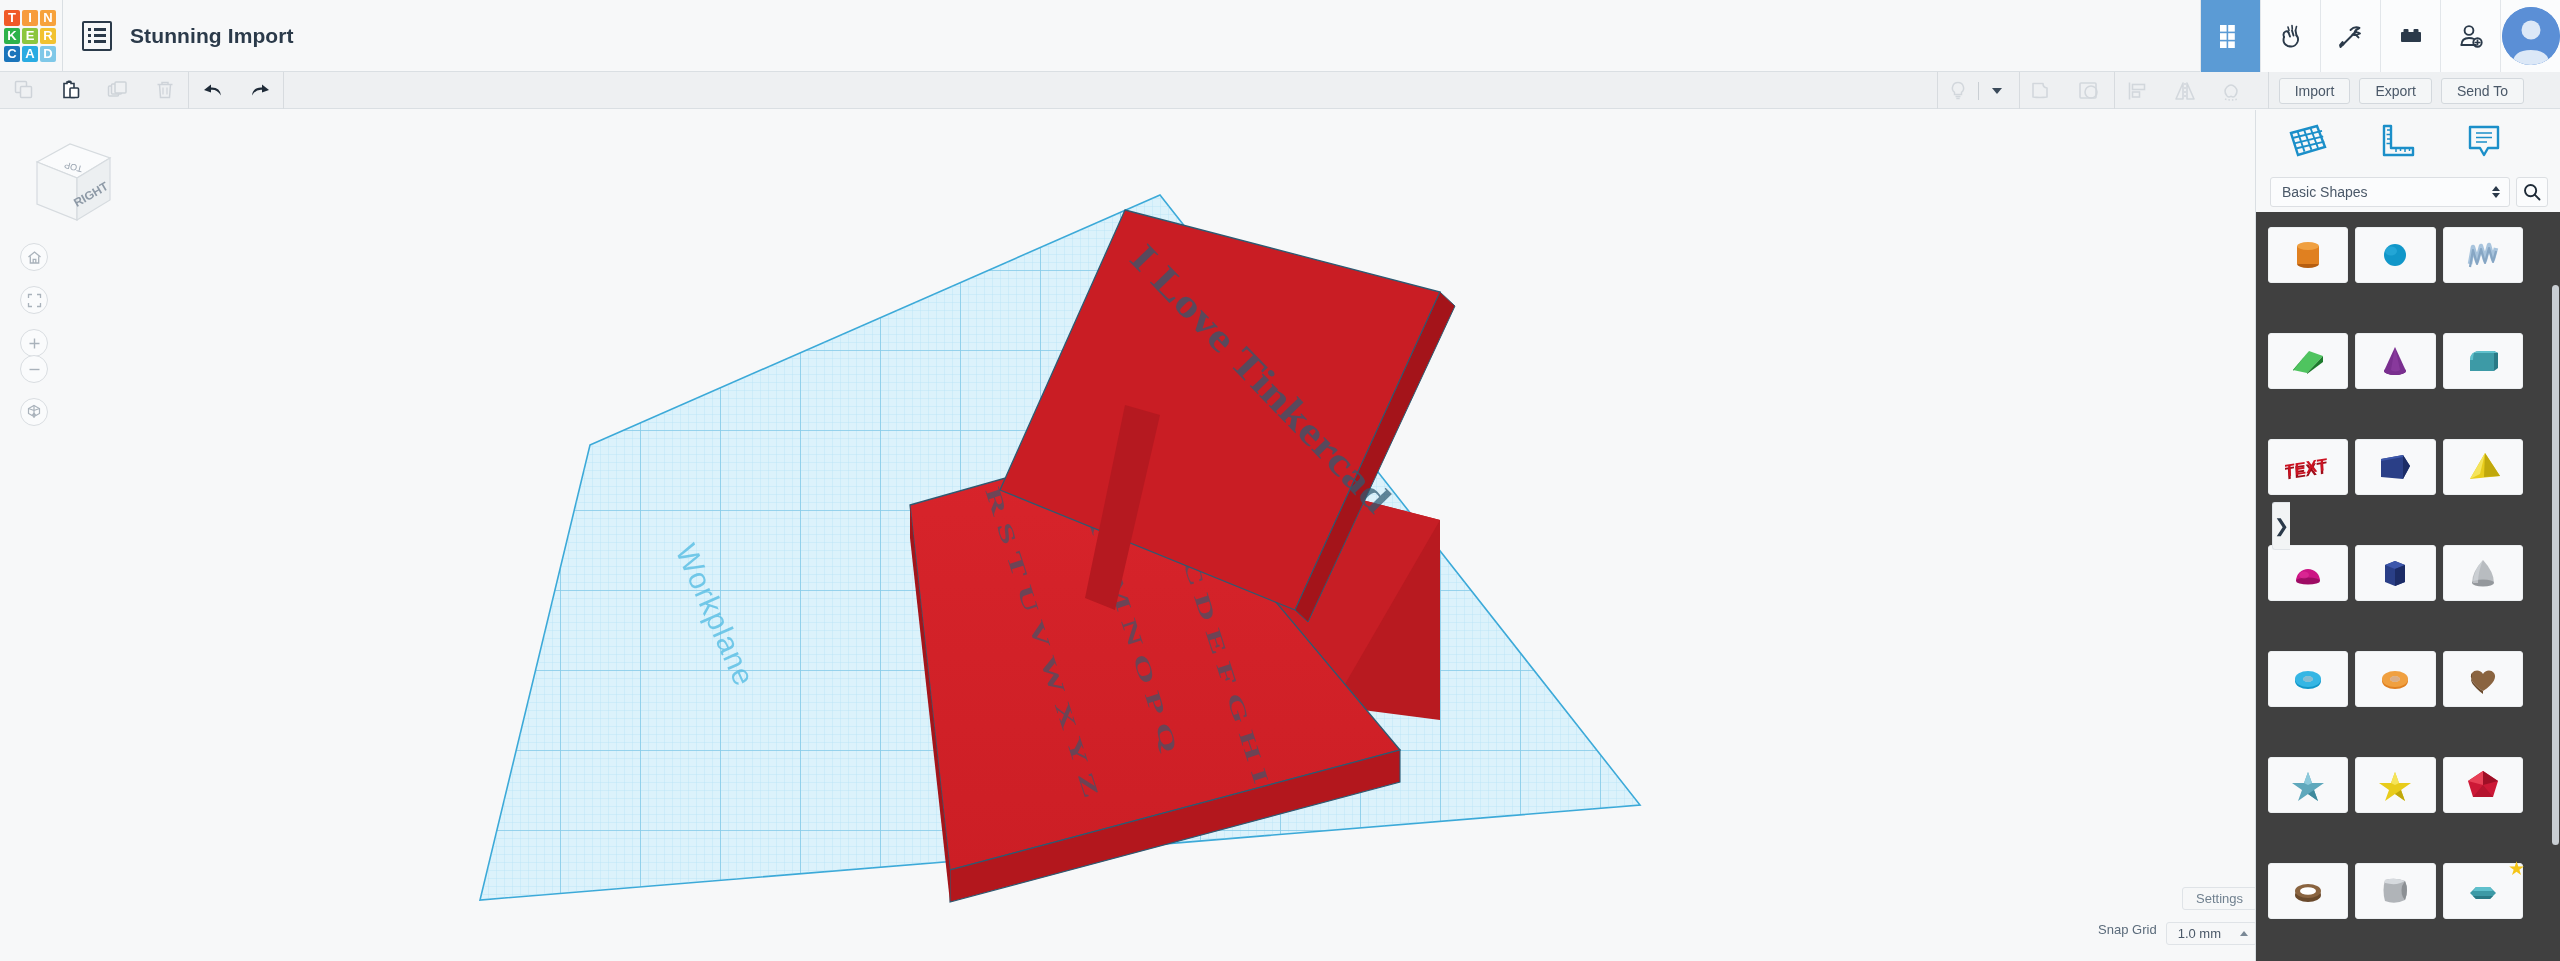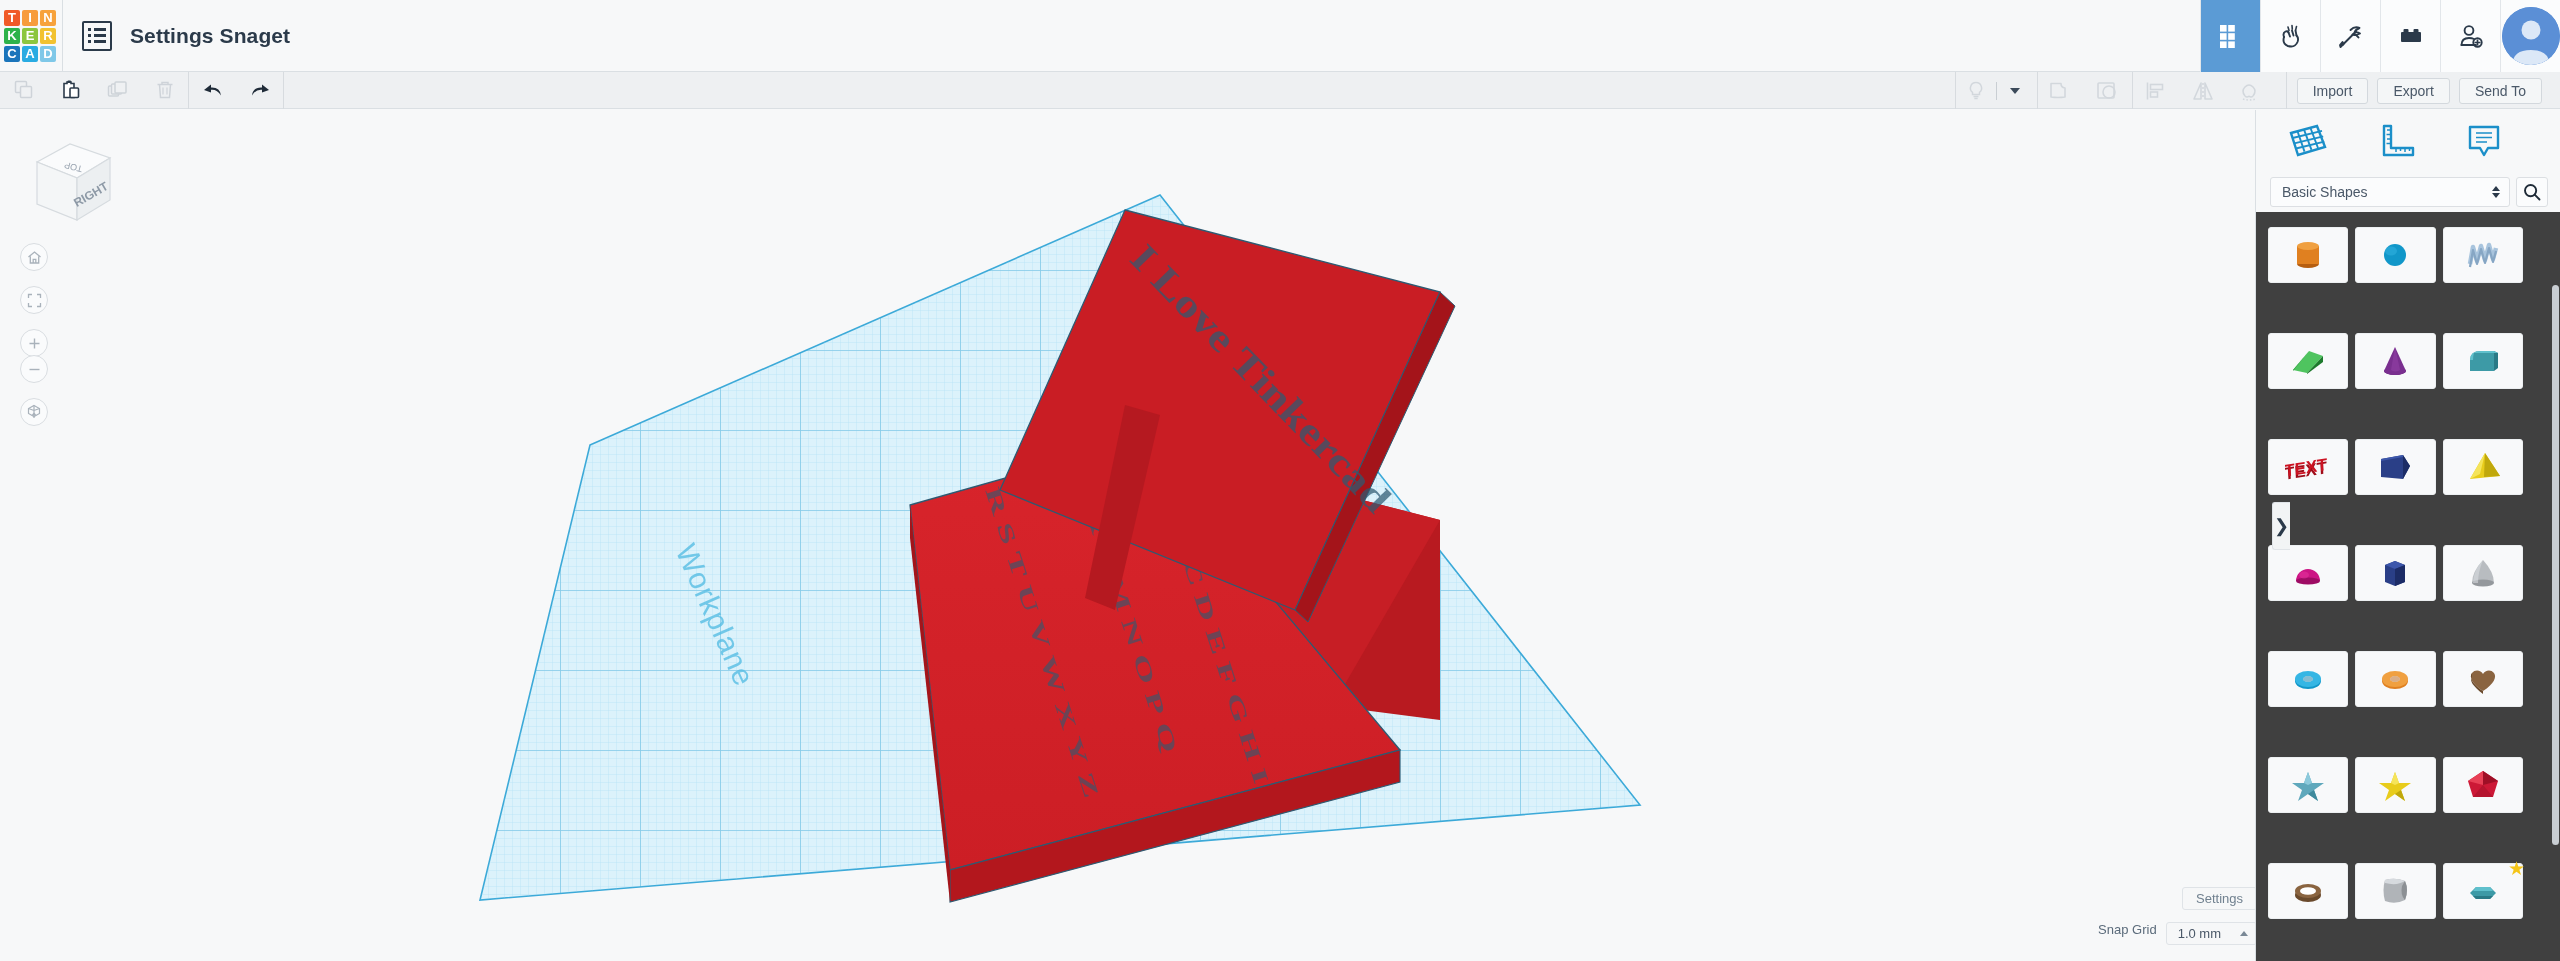--- a/index.html
+++ b/index.html
@@ -275,21 +275,21 @@
     <div class="menu-line">
         <div class="menu-dot"></div>
         <div class="menu-bar"></div>
       </div>
     <div class="menu-line">
         <div class="menu-dot"></div>
         <div class="menu-bar"></div>
       </div>
   </div>
 
-  <div id="doc-title">Settings Snaget</div>
+  <div id="doc-title">Stunning Import</div>
 
   <div id="header-right">
     <div class="hdr-btn active">
       <svg width="26" height="26" viewBox="0 0 26 26">
         <rect x="2" y="2" width="6.6" height="6.6" fill="#fff"></rect>
         <rect x="10.2" y="2" width="6.6" height="6.6" fill="#fff"></rect>
         <rect x="2" y="10.2" width="6.6" height="6.6" fill="#fff"></rect>
         <rect x="10.2" y="10.2" width="6.6" height="6.6" fill="#fff"></rect>
         <rect x="2" y="18.4" width="6.6" height="6.6" fill="#fff"></rect>
         <rect x="10.2" y="18.4" width="6.6" height="6.6" fill="#fff"></rect>
@@ -431,21 +431,21 @@
     <div class="tb-btn disabled" style="margin-right:12px">
       <svg width="24" height="22" viewBox="0 0 24 22" fill="none" stroke="#9aa5b1" stroke-width="1.6">
         <path d="M7 16 q-4-5 0-9 q4-4 8 0 q4 4 0 9"></path>
         <path d="M7 16 q2 2 4 0 M15 16 q-2 2 -4 0"></path>
         <path d="M5 19 q6 2 13 0" stroke-dasharray="1.5 2"></path>
       </svg>
     </div>
     <div class="tb-sep"></div>
     <div class="tb-text-btn" style="margin-left:10px">Import</div>
     <div class="tb-text-btn">Export</div>
-    <div class="tb-text-btn" style="margin-right:18px">Send To</div>
+    <div class="tb-text-btn" style="margin-right:36px">Send To</div>
   </div>
 </div>
 
 <div id="canvas">
 
   <svg id="scene" viewBox="0 0 2281 851">
     <defs>
       <pattern id="gridFine" width="8" height="8" patternUnits="userSpaceOnUse">
         <path d="M8 0 L0 0 0 8" fill="none" stroke="#8fd4ef" stroke-width="0.7"></path>
       </pattern>

